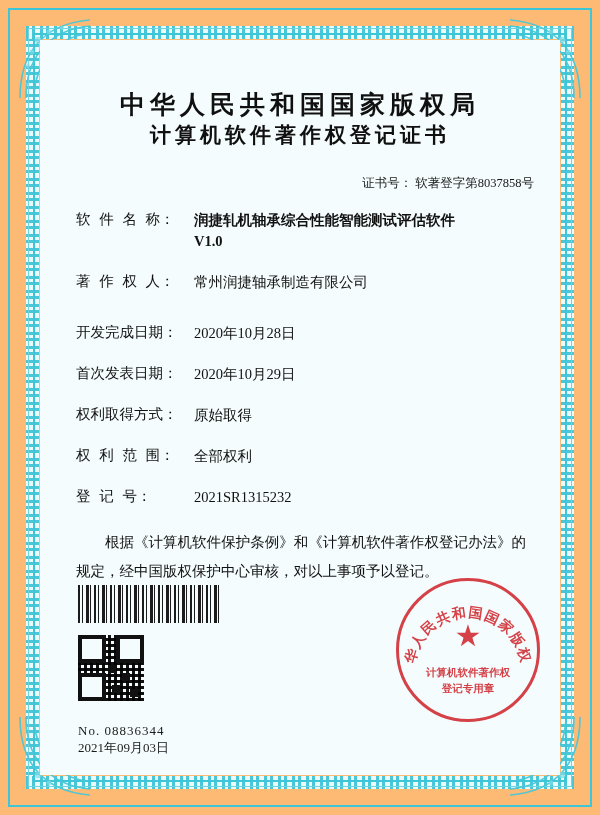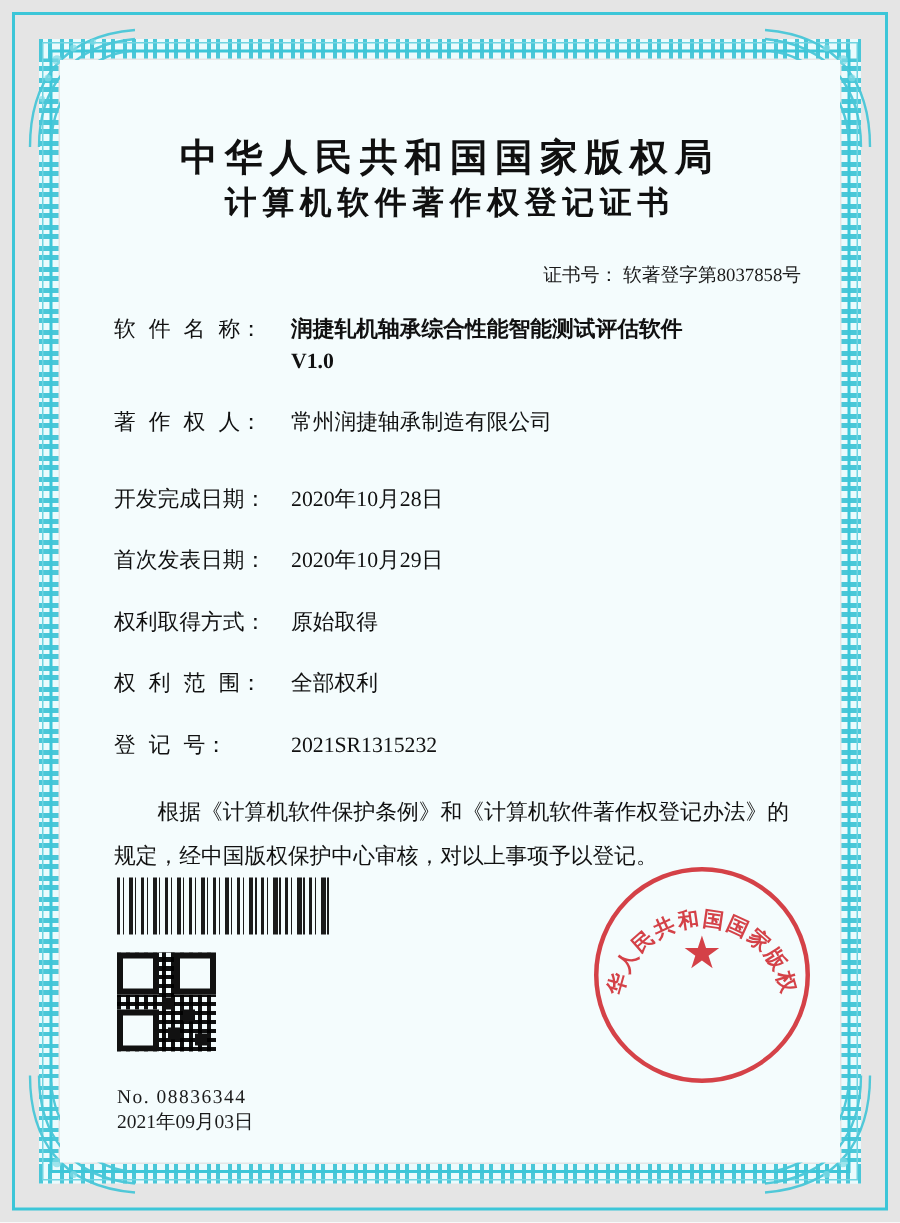--- a/index.html
+++ b/index.html
@@ -11,21 +11,21 @@
     width: 600px;
     height: 815px;
     font-family: "Liberation Sans", sans-serif;
     overflow: hidden;
   }
 
   .certificate {
     position: relative;
     width: 600px;
     height: 815px;
-    background: #e5e5e5;
+    background: #fdba74;
     box-sizing: border-box;
   }
 
   
   .border-outer {
     position: absolute;
     left: 8px;
     top: 8px;
     right: 8px;
     bottom: 8px;
@@ -440,20 +440,24 @@
       <svg viewBox="0 0 138 138">
         <defs>
           <path id="arcpath" d="M 16,80 A 54,54 0 0 1 122,80"></path>
         </defs>
         <text>
           <textPath href="#arcpath" startOffset="50%" text-anchor="middle">中华人民共和国国家版权局</textPath>
         </text>
       </svg>
     </div>
     <div class="seal-star">★</div>
+    <div class="seal-bottom">
+      <div>计算机软件著作权</div>
+      <div>登记专用章</div>
+    </div>
   </div>
 
   <div class="footer">
     <div class="footer-no">No. 08836344</div>
     <div class="footer-date">2021年09月03日</div>
   </div>
 
 </div>
 
 </body></html>

